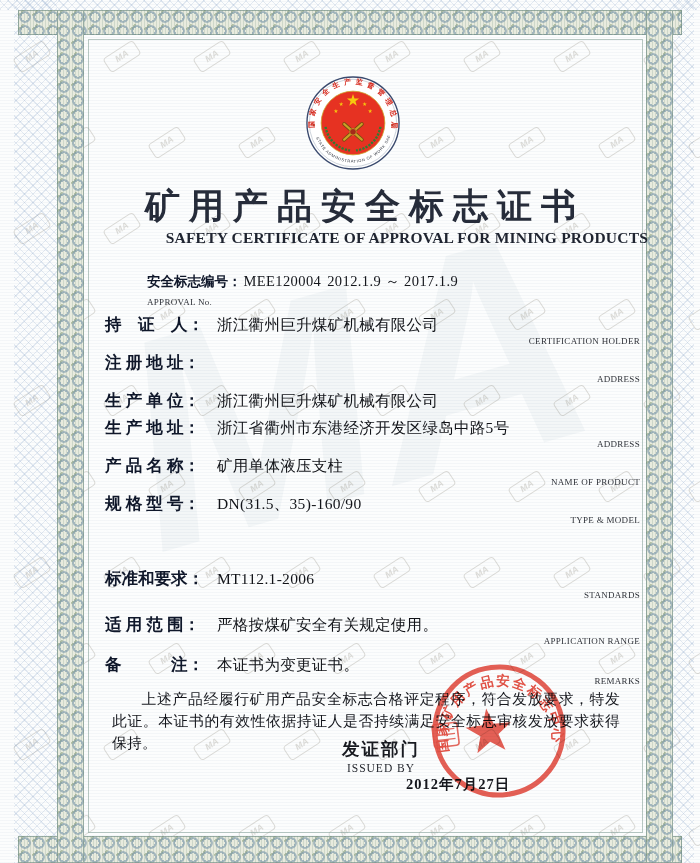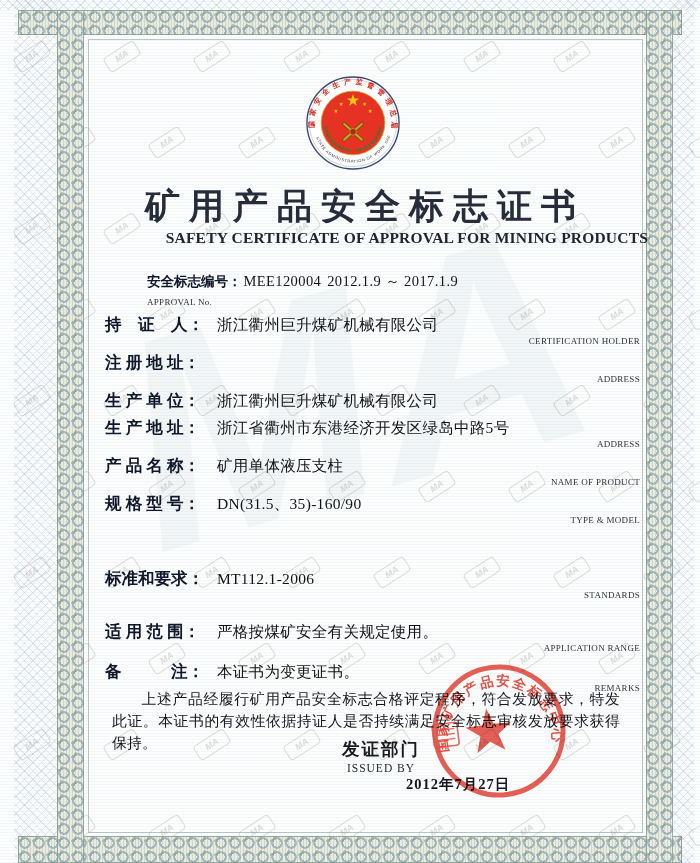--- a/index.html
+++ b/index.html
@@ -288,21 +288,21 @@
     </div>
 
     <div class="field-group fg2">
       <div class="frow">
         <div class="line1">
             <span class="lbl-cn">标准和要求：</span>
             <span class="fval">MT112.1-2006</span>
           </div>
         <div class="lbl-en">STANDARDS</div>
       </div>
-      <div class="frow" style="margin-top:20px;">
+      <div class="frow" style="margin-top:13px;">
         <div class="line1">
             <span class="lbl-cn">适 用 范 围：</span>
             <span class="fval">严格按煤矿安全有关规定使用。</span>
           </div>
         <div class="lbl-en">APPLICATION RANGE</div>
       </div>
       <div class="frow" style="margin-top:7px;">
         <div class="line1">
             <span class="lbl-cn">备　　　注：</span>
             <span class="fval">本证书为变更证书。</span>

